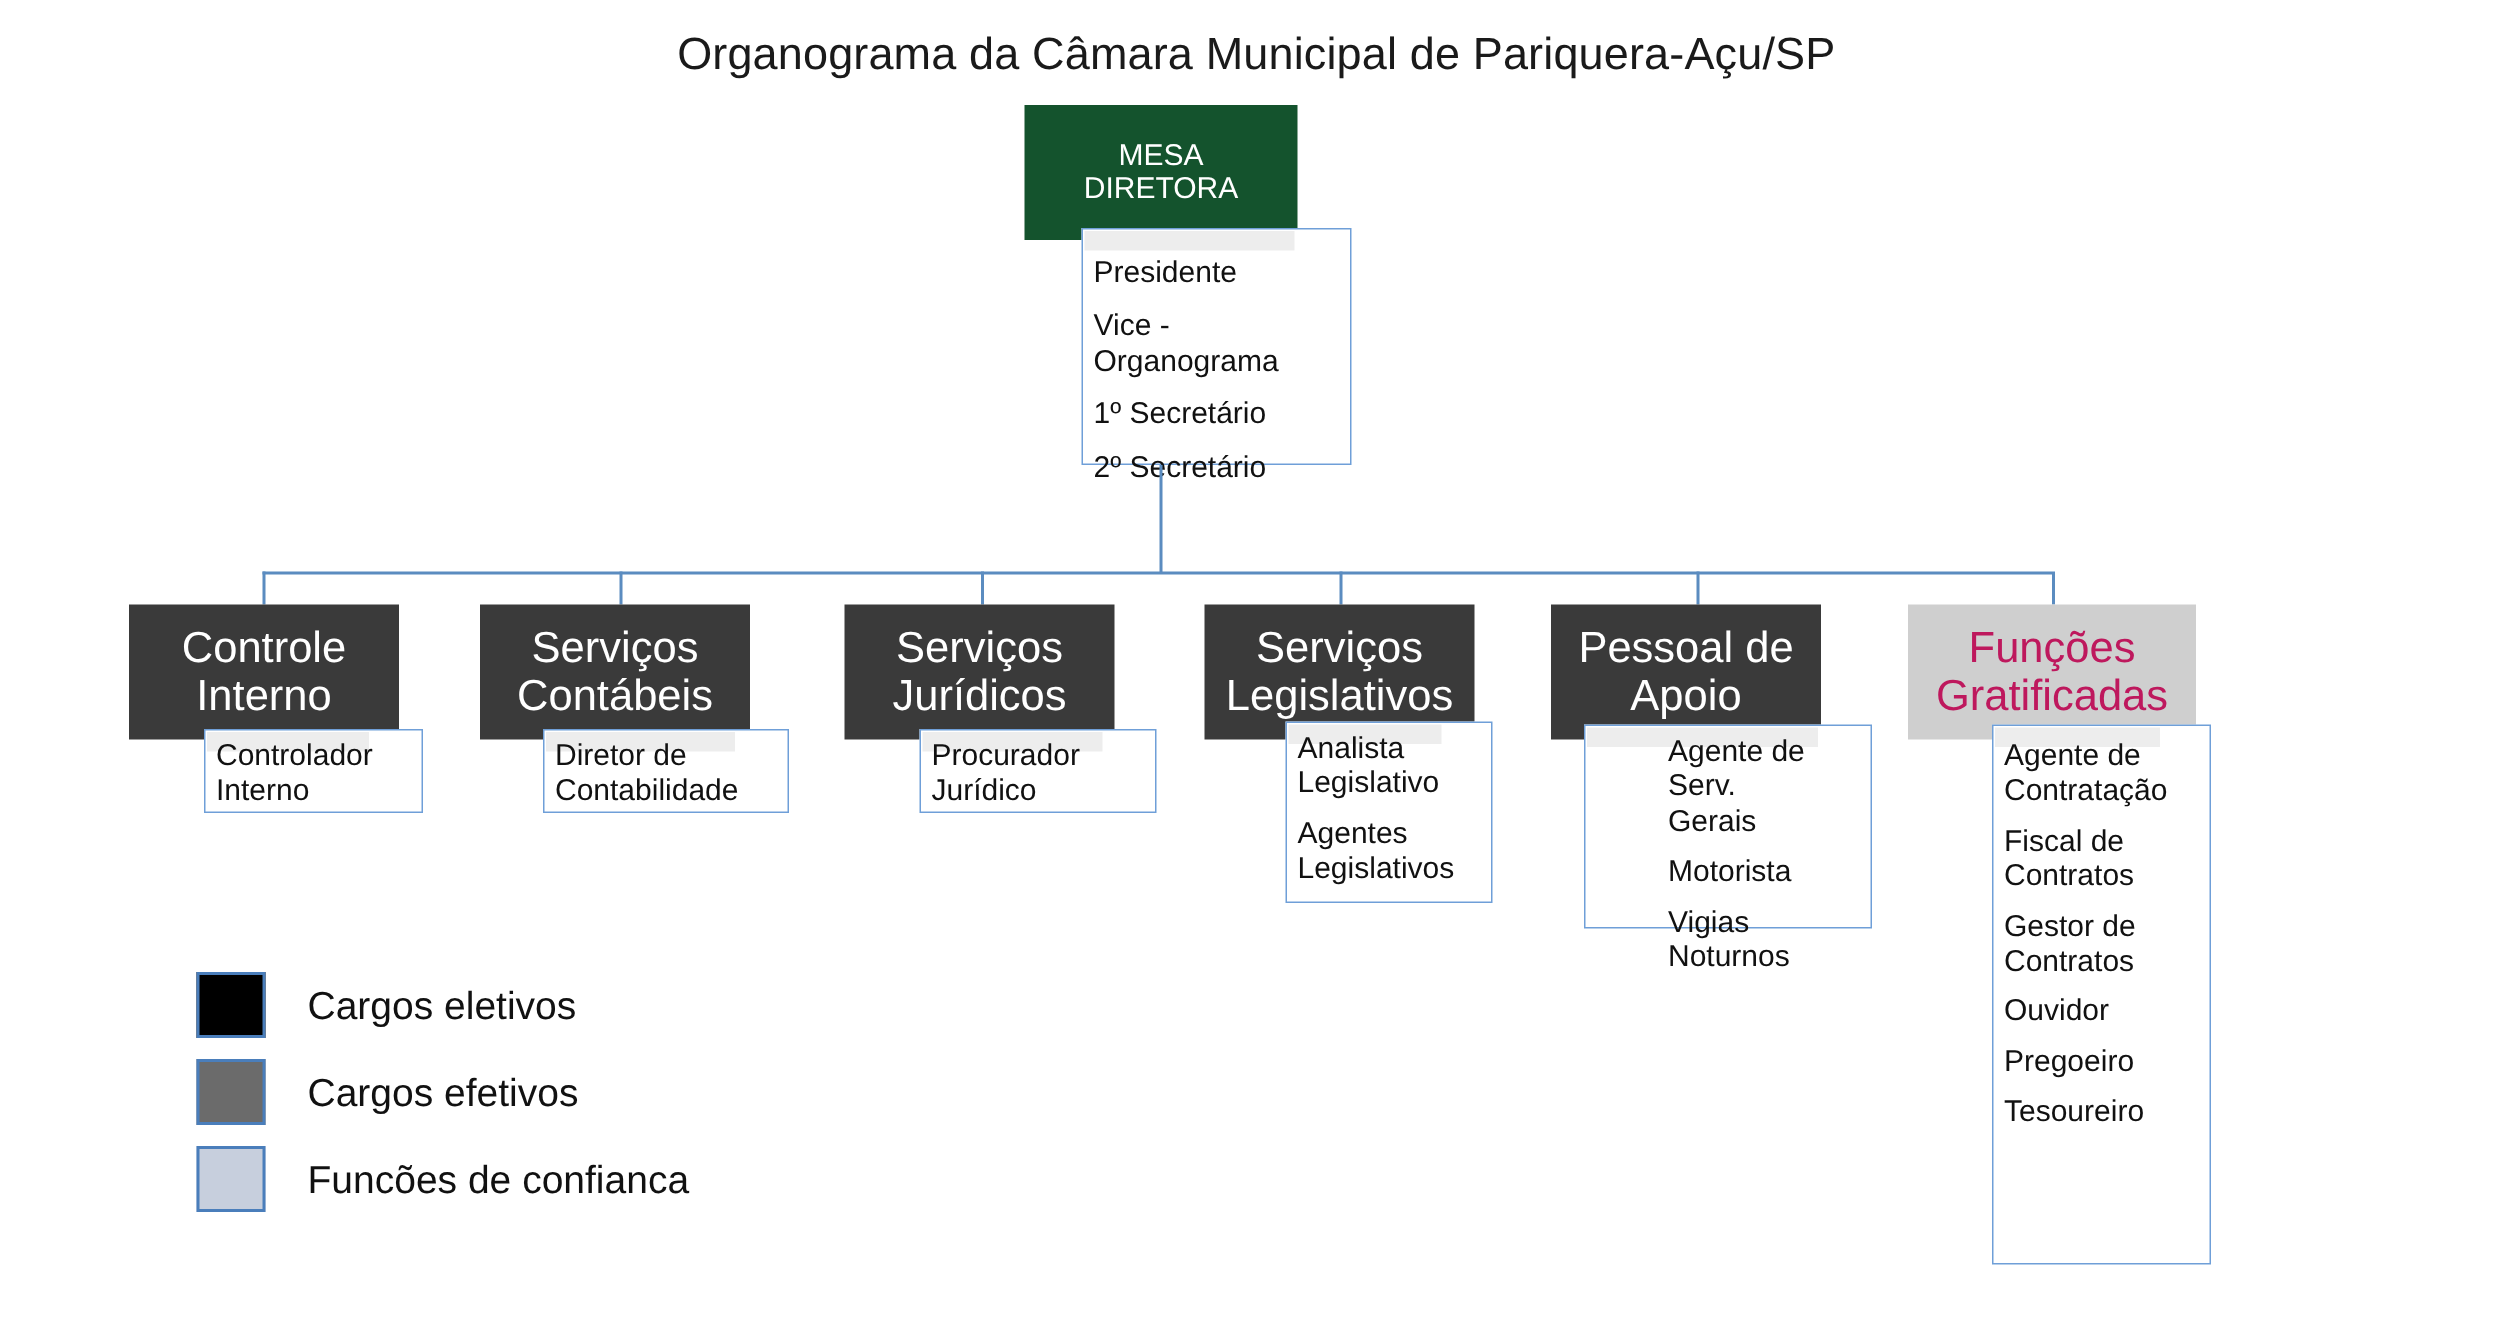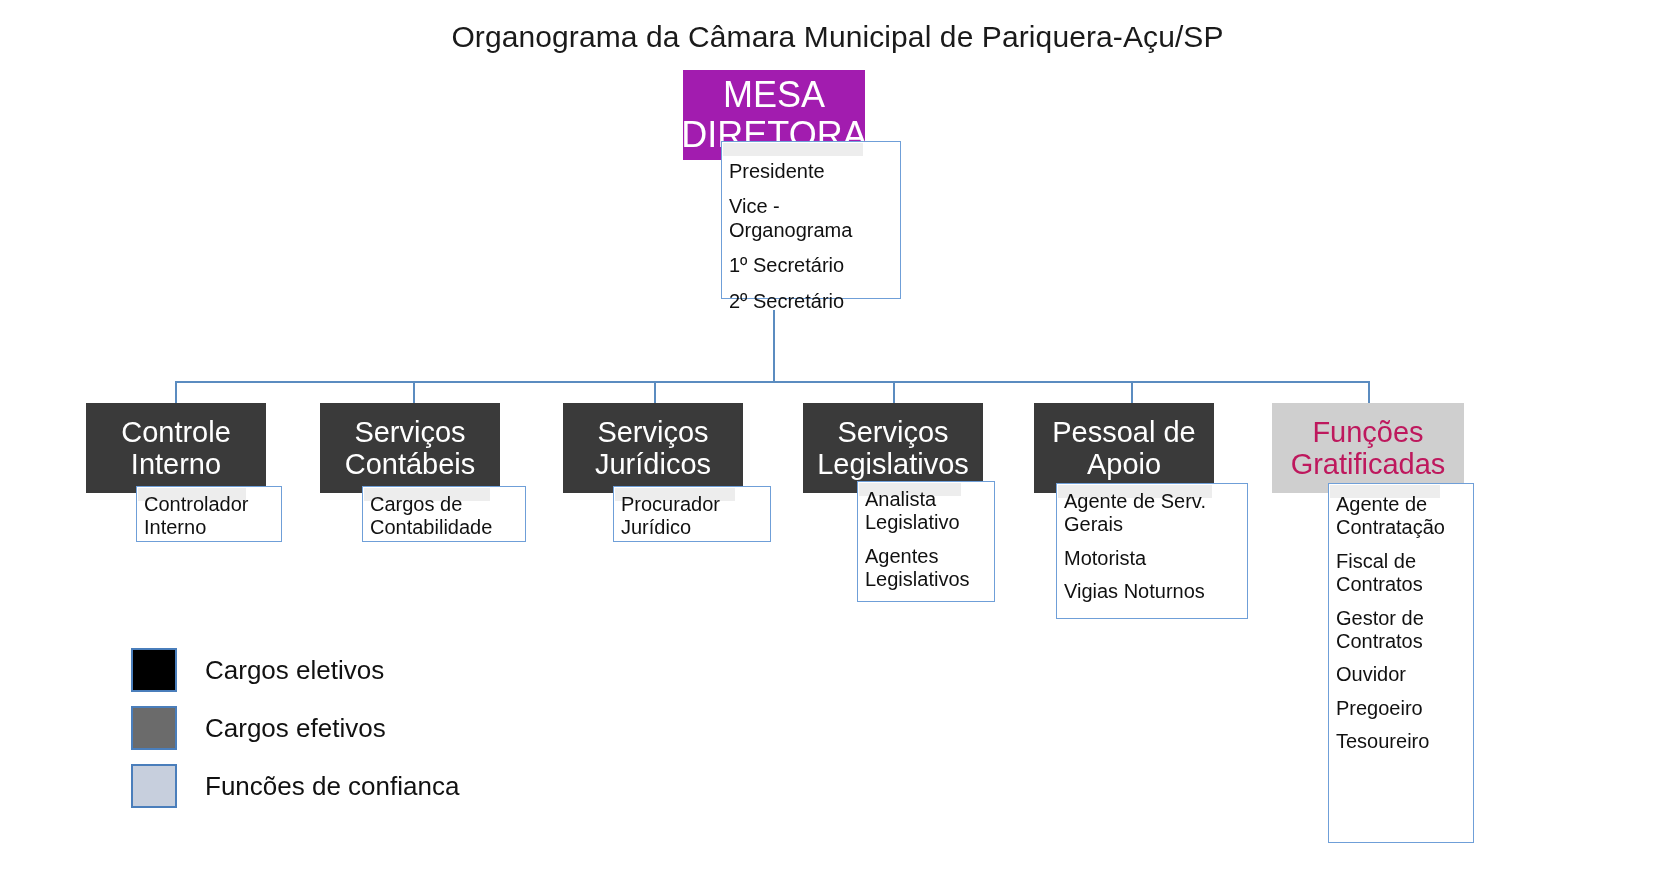--- a/index.html
+++ b/index.html
@@ -12,21 +12,21 @@
          font-size:30px;letter-spacing:0.1px;color:#1a1a1a;font-weight:400;}
 
   
   .ln{position:absolute;background:#5b8cc0;}
   .ln.v{width:2px;}
   .ln.h{height:2px;}
 
   
   .node{position:absolute;display:flex;align-items:center;justify-content:center;
         text-align:center;line-height:1.12;}
-  .node.elective{background:#a21caf;color:#ffffff;font-size:36px;}
+  .node.elective{background:#14532d;color:#ffffff;font-size:20px;}
   .node.effective{background:#3a3a3a;color:#ffffff;font-size:29px;}
   .node.trust{background:#cfcfcf;color:#be185d;font-size:29px;}
   .node .nlabel{white-space:pre-line;padding:0 6px;}
 
   
   .panel{position:absolute;background:#ffffff;border:1px solid #6f9fd8;
          box-sizing:border-box;}
   .panel .strip{position:absolute;left:1px;top:1px;height:13px;background:#ededed;}
   .panel ul{list-style:none;margin:0;padding:0;position:relative;}
   .panel li{font-size:20px;line-height:1.17;color:#111;white-space:pre-line;}
@@ -42,21 +42,21 @@
 
 <div id="chart-root">
 
   <div class="title">Organograma da Câmara Municipal de Pariquera-Açu/SP</div>
 
   <div class="node elective" style="left:683px;top:70px;width:182px;height:90px;">
     <span class="nlabel">MESA
 DIRETORA</span>
   </div>
 
-  <div class="panel" style="left:721px;top:141px;width:180px;height:158px;">
+  <div class="panel" style="left:721px;top:152px;width:180px;height:158px;">
     <div class="strip" style="width:140px;"></div>
     <ul style="padding:18px 0 0 7px;">
       <li style="margin-bottom:12px;">Presidente</li>
       <li style="margin-bottom:12px;">Vice - Organograma</li>
       <li style="margin-bottom:12px;">1º Secretário</li>
       <li>2º Secretário</li>
     </ul>
   </div>
 
   <div class="ln v" style="left:773px;top:310px;height:72px;"></div>
@@ -82,21 +82,21 @@
     </ul>
   </div>
 
   <div class="node effective" style="left:320px;top:403px;width:180px;height:90px;">
     <span class="nlabel">Serviços
 Contábeis</span>
   </div>
   <div class="panel" style="left:362px;top:486px;width:164px;height:56px;">
     <div class="strip" style="width:126px;"></div>
     <ul style="padding:6px 0 0 7px;">
-      <li>Cargos de
+      <li>Diretor de
 Contabilidade</li>
     </ul>
   </div>
 
   <div class="node effective" style="left:563px;top:403px;width:180px;height:90px;">
     <span class="nlabel">Serviços
 Jurídicos</span>
   </div>
   <div class="panel" style="left:613px;top:486px;width:158px;height:56px;">
     <div class="strip" style="width:120px;"></div>
@@ -117,21 +117,21 @@
 Legislativo</li>
       <li>Agentes
 Legislativos</li>
     </ul>
   </div>
 
   <div class="node effective" style="left:1034px;top:403px;width:180px;height:90px;">
     <span class="nlabel">Pessoal de
 Apoio</span>
   </div>
-  <div class="panel" style="left:1056px;top:483px;width:192px;height:136px;">
+  <div class="panel" style="left:1056px;top:483px;width:192px;height:136px;padding-left:48px;">
     <div class="strip" style="width:154px;"></div>
     <ul style="padding:6px 0 0 7px;">
       <li style="margin-bottom:10px;">Agente de Serv.
 Gerais</li>
       <li style="margin-bottom:10px;">Motorista</li>
       <li>Vigias Noturnos</li>
     </ul>
   </div>
 
   <div class="node trust" style="left:1272px;top:403px;width:192px;height:90px;">

